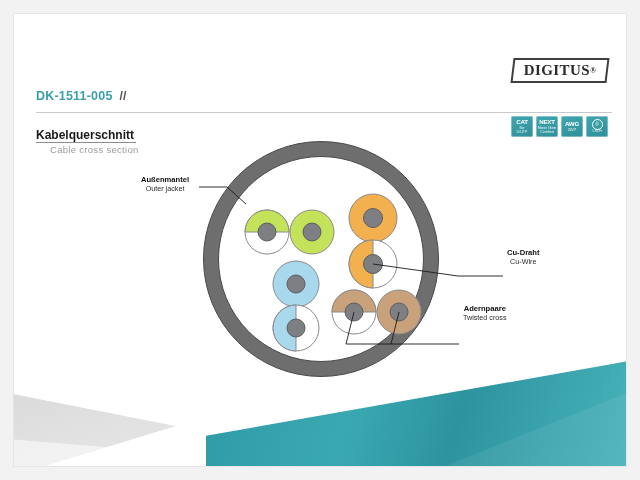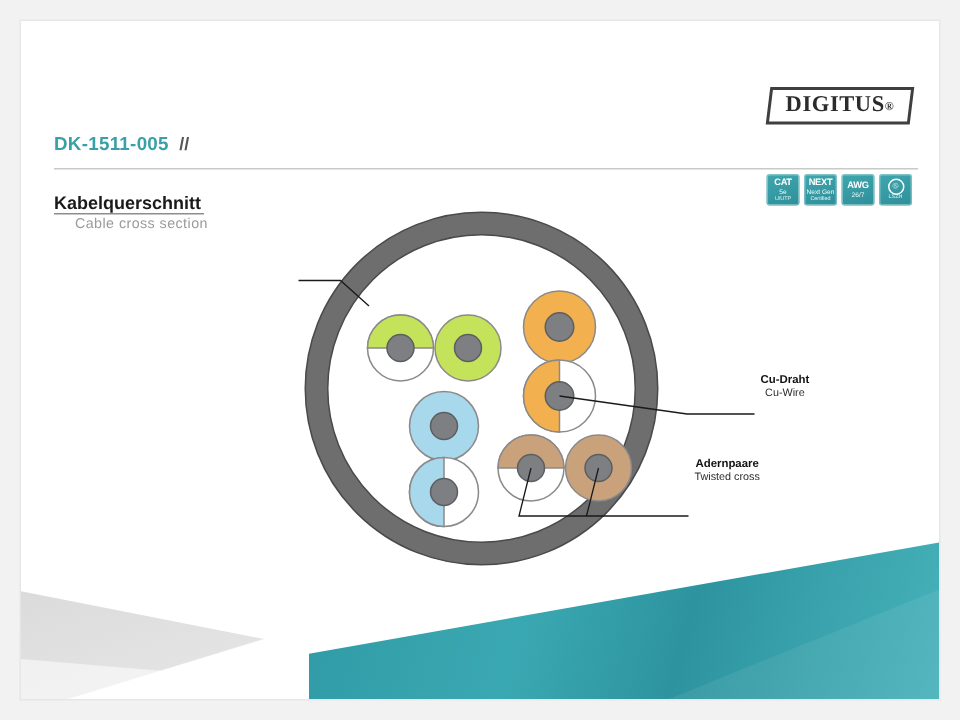--- a/index.html
+++ b/index.html
@@ -181,20 +181,24 @@
       </g>
 
       <polyline points="185,173 213,173 232,190" fill="none" stroke="#1a1a1a" stroke-width="0.9"></polyline>
 
       <polyline points="359,250 444,262 489,262" fill="none" stroke="#1a1a1a" stroke-width="0.9"></polyline>
 
       <polyline points="340,298 332,330 445,330" fill="none" stroke="#1a1a1a" stroke-width="0.9"></polyline>
       <polyline points="385,298 377,330" fill="none" stroke="#1a1a1a" stroke-width="0.9"></polyline>
     </svg>
 
+    <div class="lbl center" style="left:108px;top:162px;width:86px;">
+      <div class="de">Außenmantel</div>
+      <div class="en">Outer jacket</div>
+    </div>
 
     <div class="lbl left" style="left:493px;top:235px;">
       <div class="de">Cu-Draht</div>
       <div class="en">Cu-Wire</div>
     </div>
 
     <div class="lbl left" style="left:449px;top:291px;">
       <div class="de">Adernpaare</div>
       <div class="en">Twisted cross</div>
     </div>

